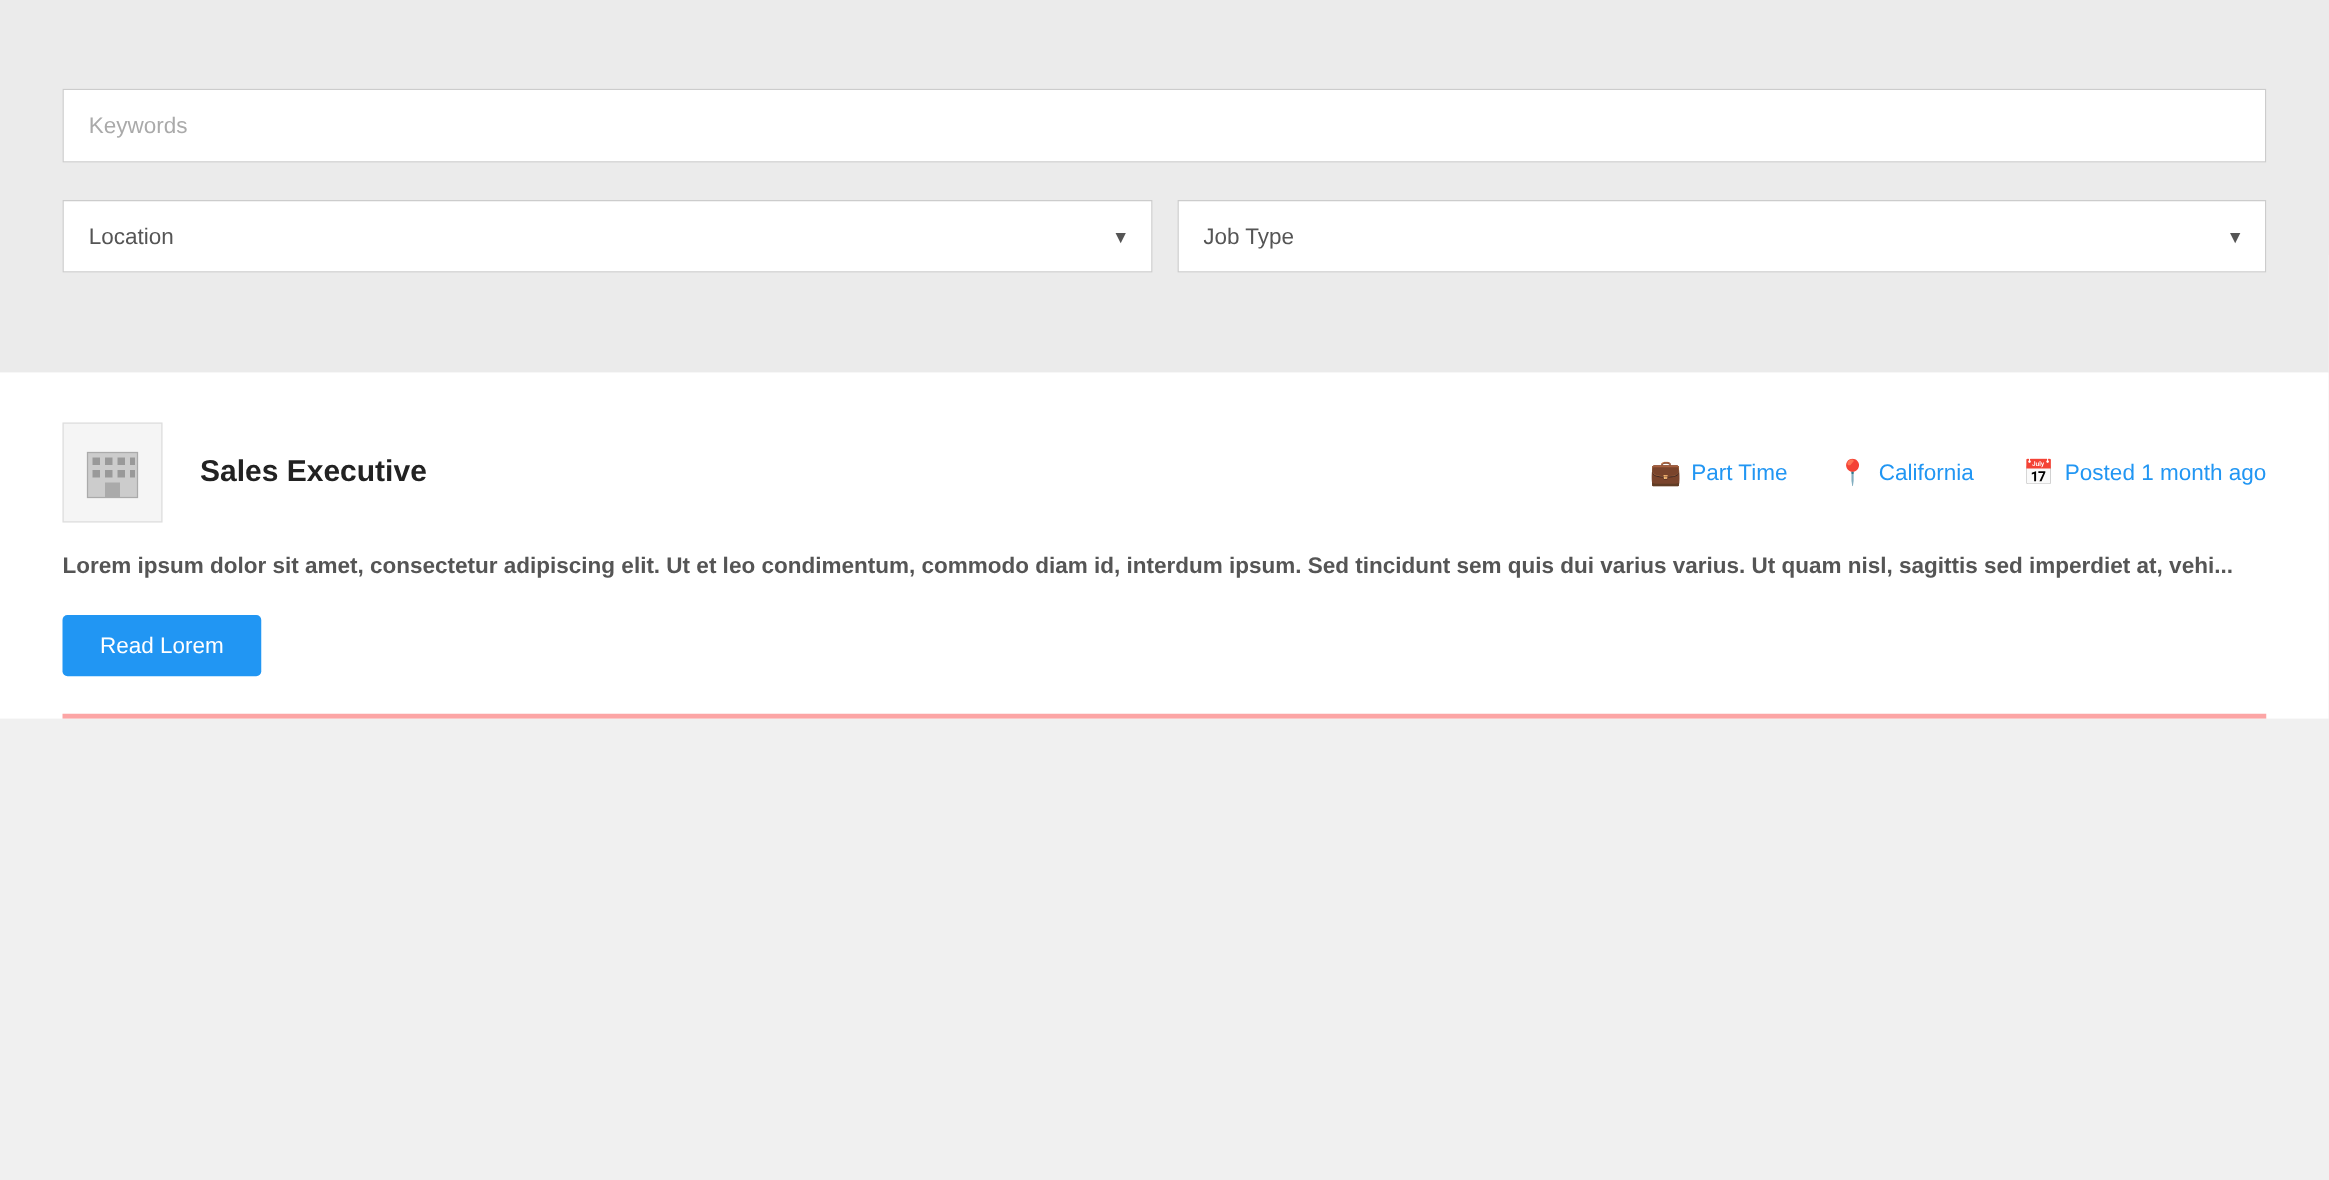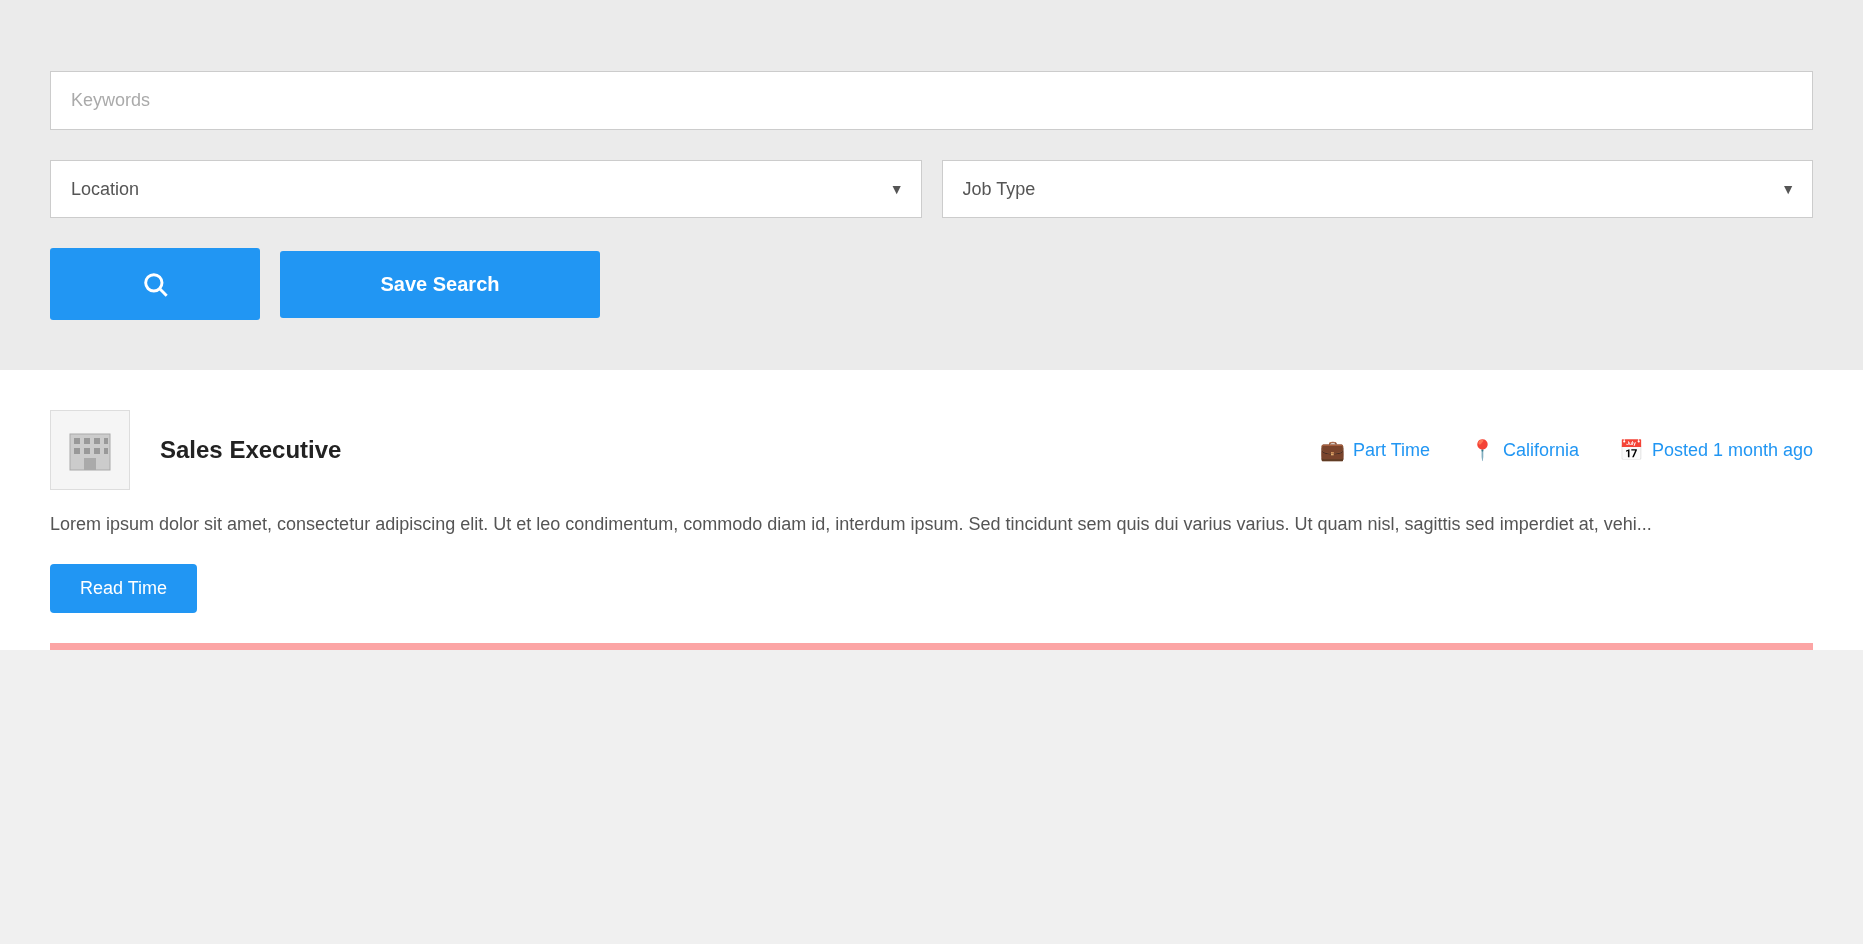--- a/index.html
+++ b/index.html
@@ -125,21 +125,21 @@
       min-width: 320px;
     }
 
     .results-section {
       background: #fff;
       padding: 0 50px;
     }
 
     .job-card {
       padding: 40px 0 30px 0;
-      border-bottom: 7px solid #fca5a5;
+      border-bottom: 4px solid #fca5a5;
     }
 
     .job-header {
       display: flex;
       align-items: center;
       gap: 30px;
       margin-bottom: 20px;
     }
 
     .company-logo {
@@ -183,20 +183,21 @@
 
     .meta-icon {
       font-size: 20px;
     }
 
     .job-description {
       font-size: 18px;
       color: #555;
       line-height: 1.6;
       margin-bottom: 25px;
+      font-weight: bold;
     }
 
     .read-more-btn {
       background: #2196f3;
       border: none;
       padding: 14px 30px;
       color: #fff;
       font-size: 18px;
       border-radius: 4px;
       cursor: pointer;
@@ -226,30 +227,20 @@
       <select class="filter-select">
         <option>Job Type</option>
         <option>Full Time</option>
         <option>Part Time</option>
         <option>Freelance</option>
         <option>Contract</option>
       </select>
     </div>
   </div>
 
-  <div class="buttons-row">
-    <button class="search-btn">
-      <svg class="search-icon-svg" viewBox="0 0 24 24">
-        <circle cx="11" cy="11" r="7"></circle>
-        <line x1="16.5" y1="16.5" x2="22" y2="22"></line>
-      </svg>
-    </button>
-
-    <button class="save-search-btn">Save Search</button>
-  </div>
 </div>
 
 <div class="results-section">
   <div class="job-card">
     <div class="job-header">
       <div class="company-logo">
         <svg viewBox="0 0 48 48">
           <rect x="4" y="8" width="40" height="36" fill="#ccc"></rect>
           <rect x="4" y="8" width="40" height="36" fill="none" stroke="#aaa" stroke-width="1"></rect>
           <rect x="8" y="12" width="6" height="6" fill="#999"></rect>
@@ -277,15 +268,15 @@
         </div>
         <div class="meta-item">
           <span class="meta-icon">📅</span>
           <span>Posted 1 month ago</span>
         </div>
       </div>
     </div>
 
     <p class="job-description">Lorem ipsum dolor sit amet, consectetur adipiscing elit. Ut et leo condimentum, commodo diam id, interdum ipsum. Sed tincidunt sem quis dui varius varius. Ut quam nisl, sagittis sed imperdiet at, vehi...</p>
 
-    <button class="read-more-btn">Read Time</button>
+    <button class="read-more-btn">Read Lorem</button>
   </div>
 </div>
 
 </body></html>

